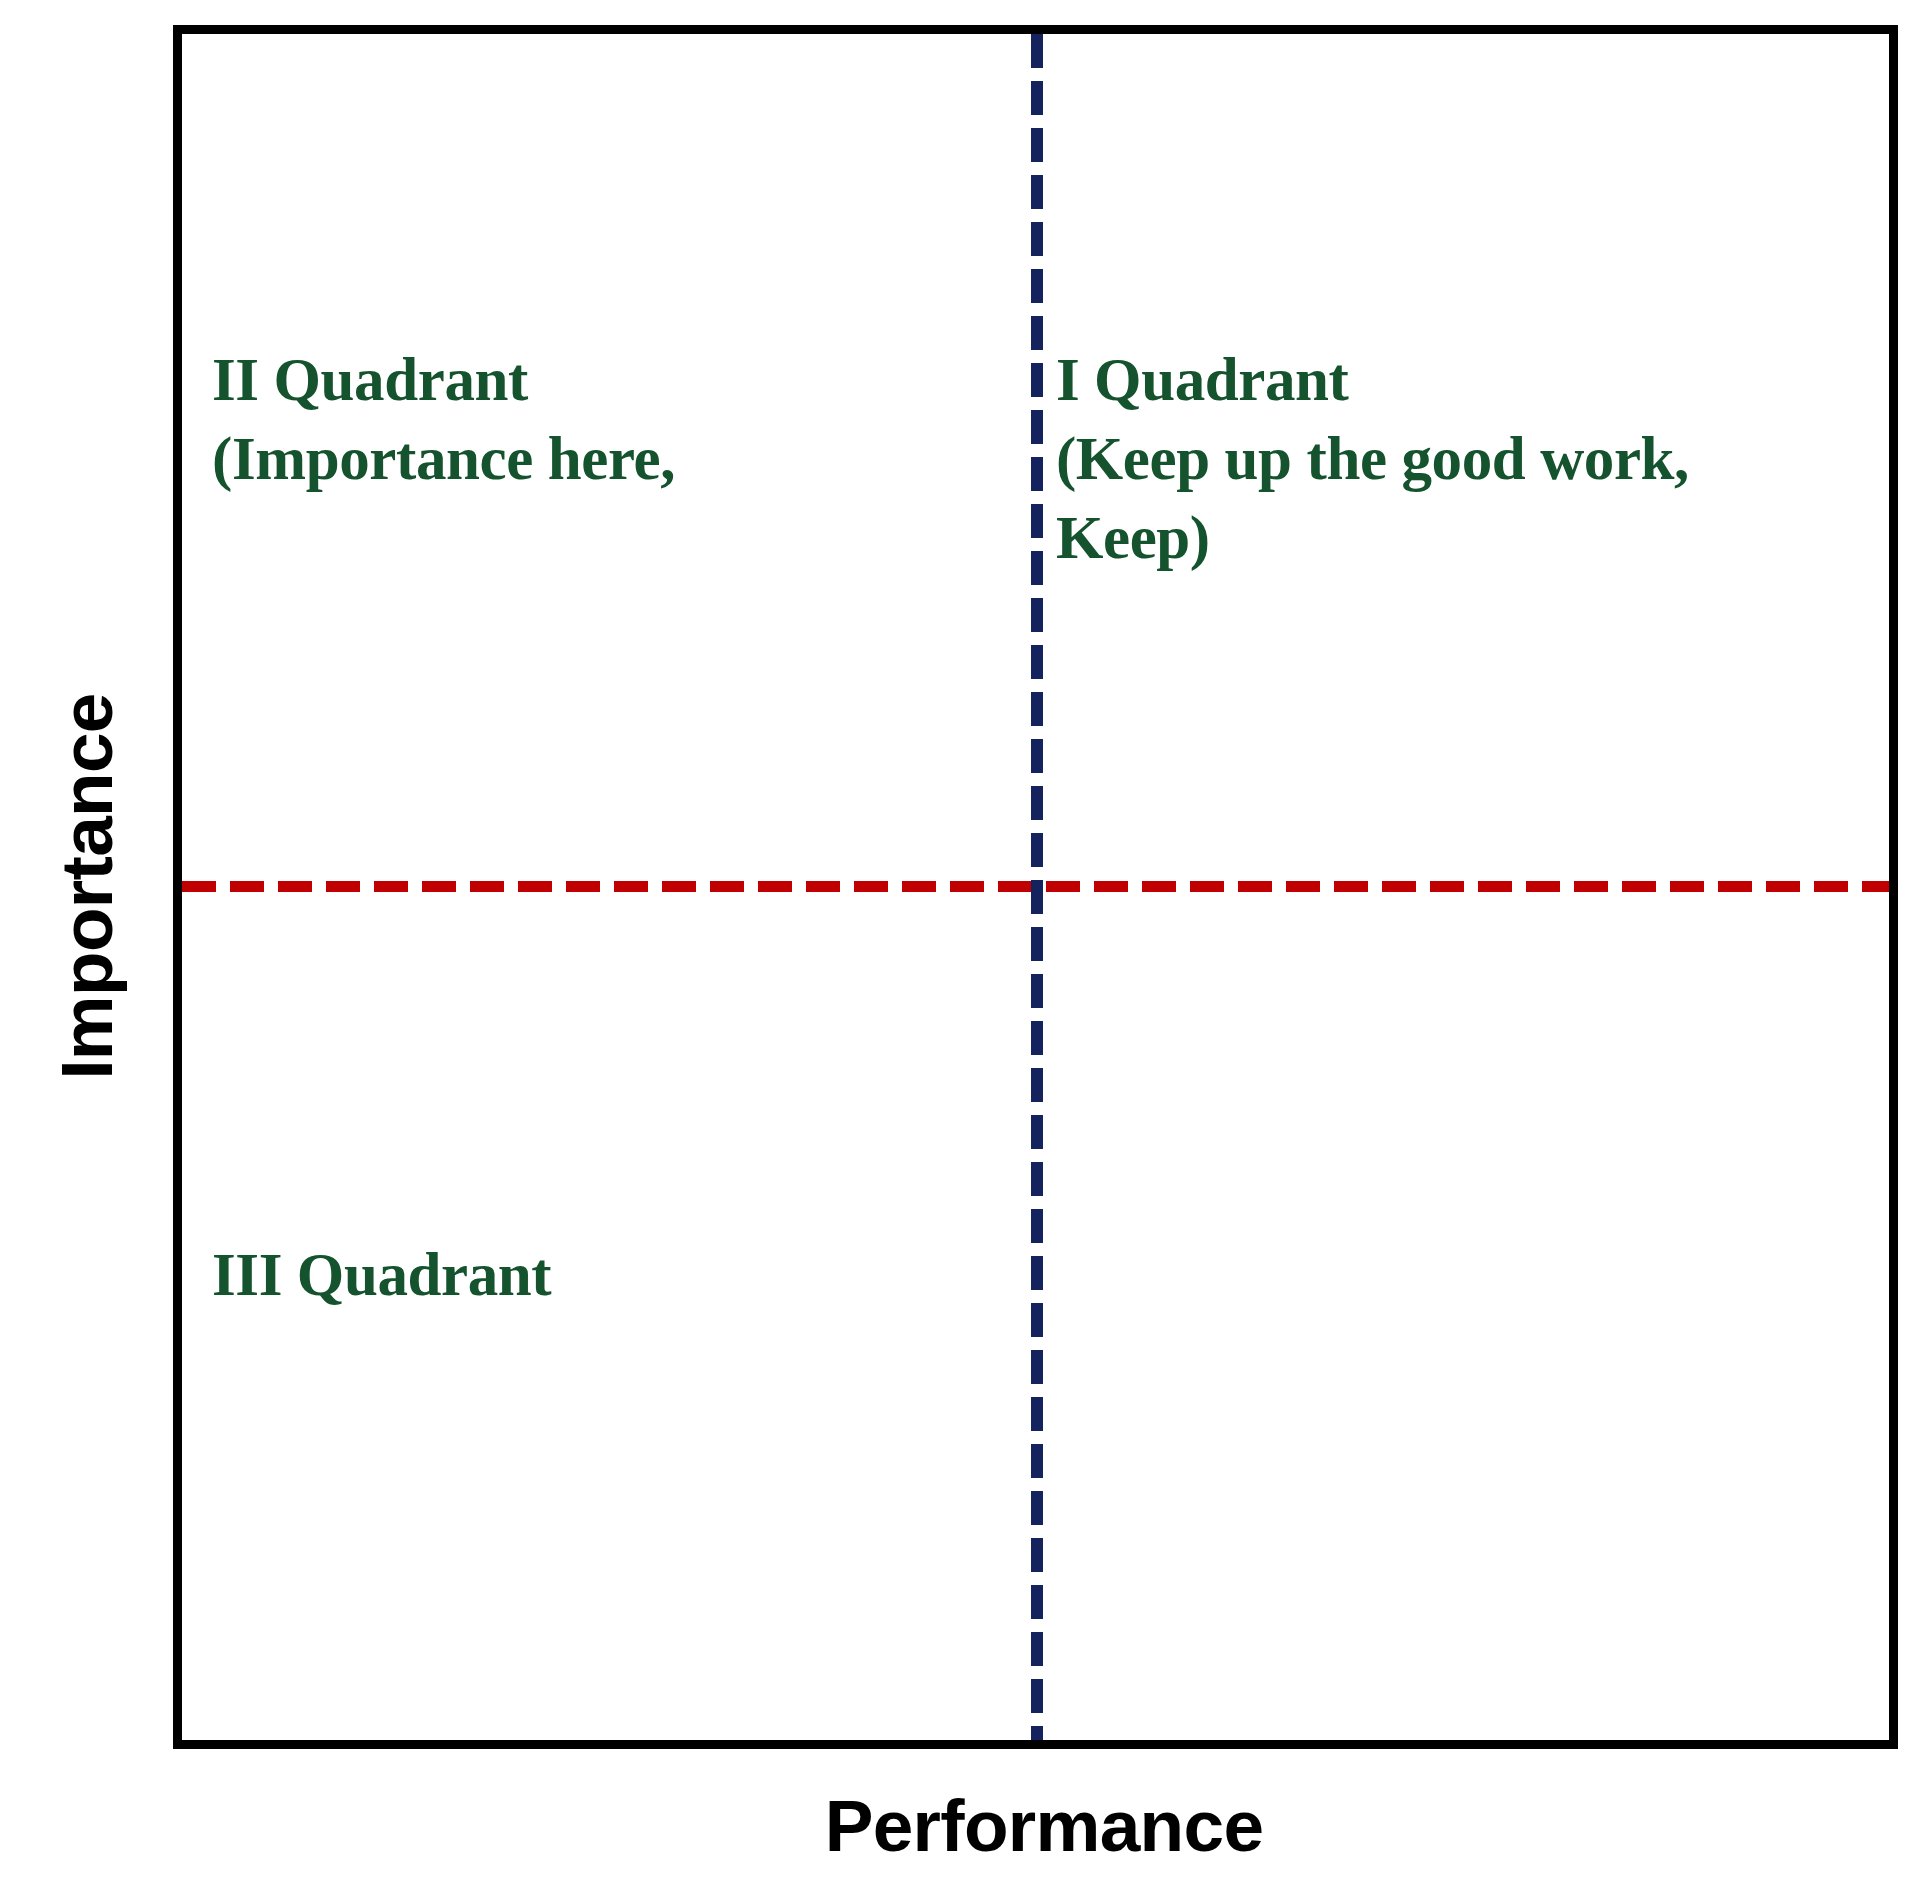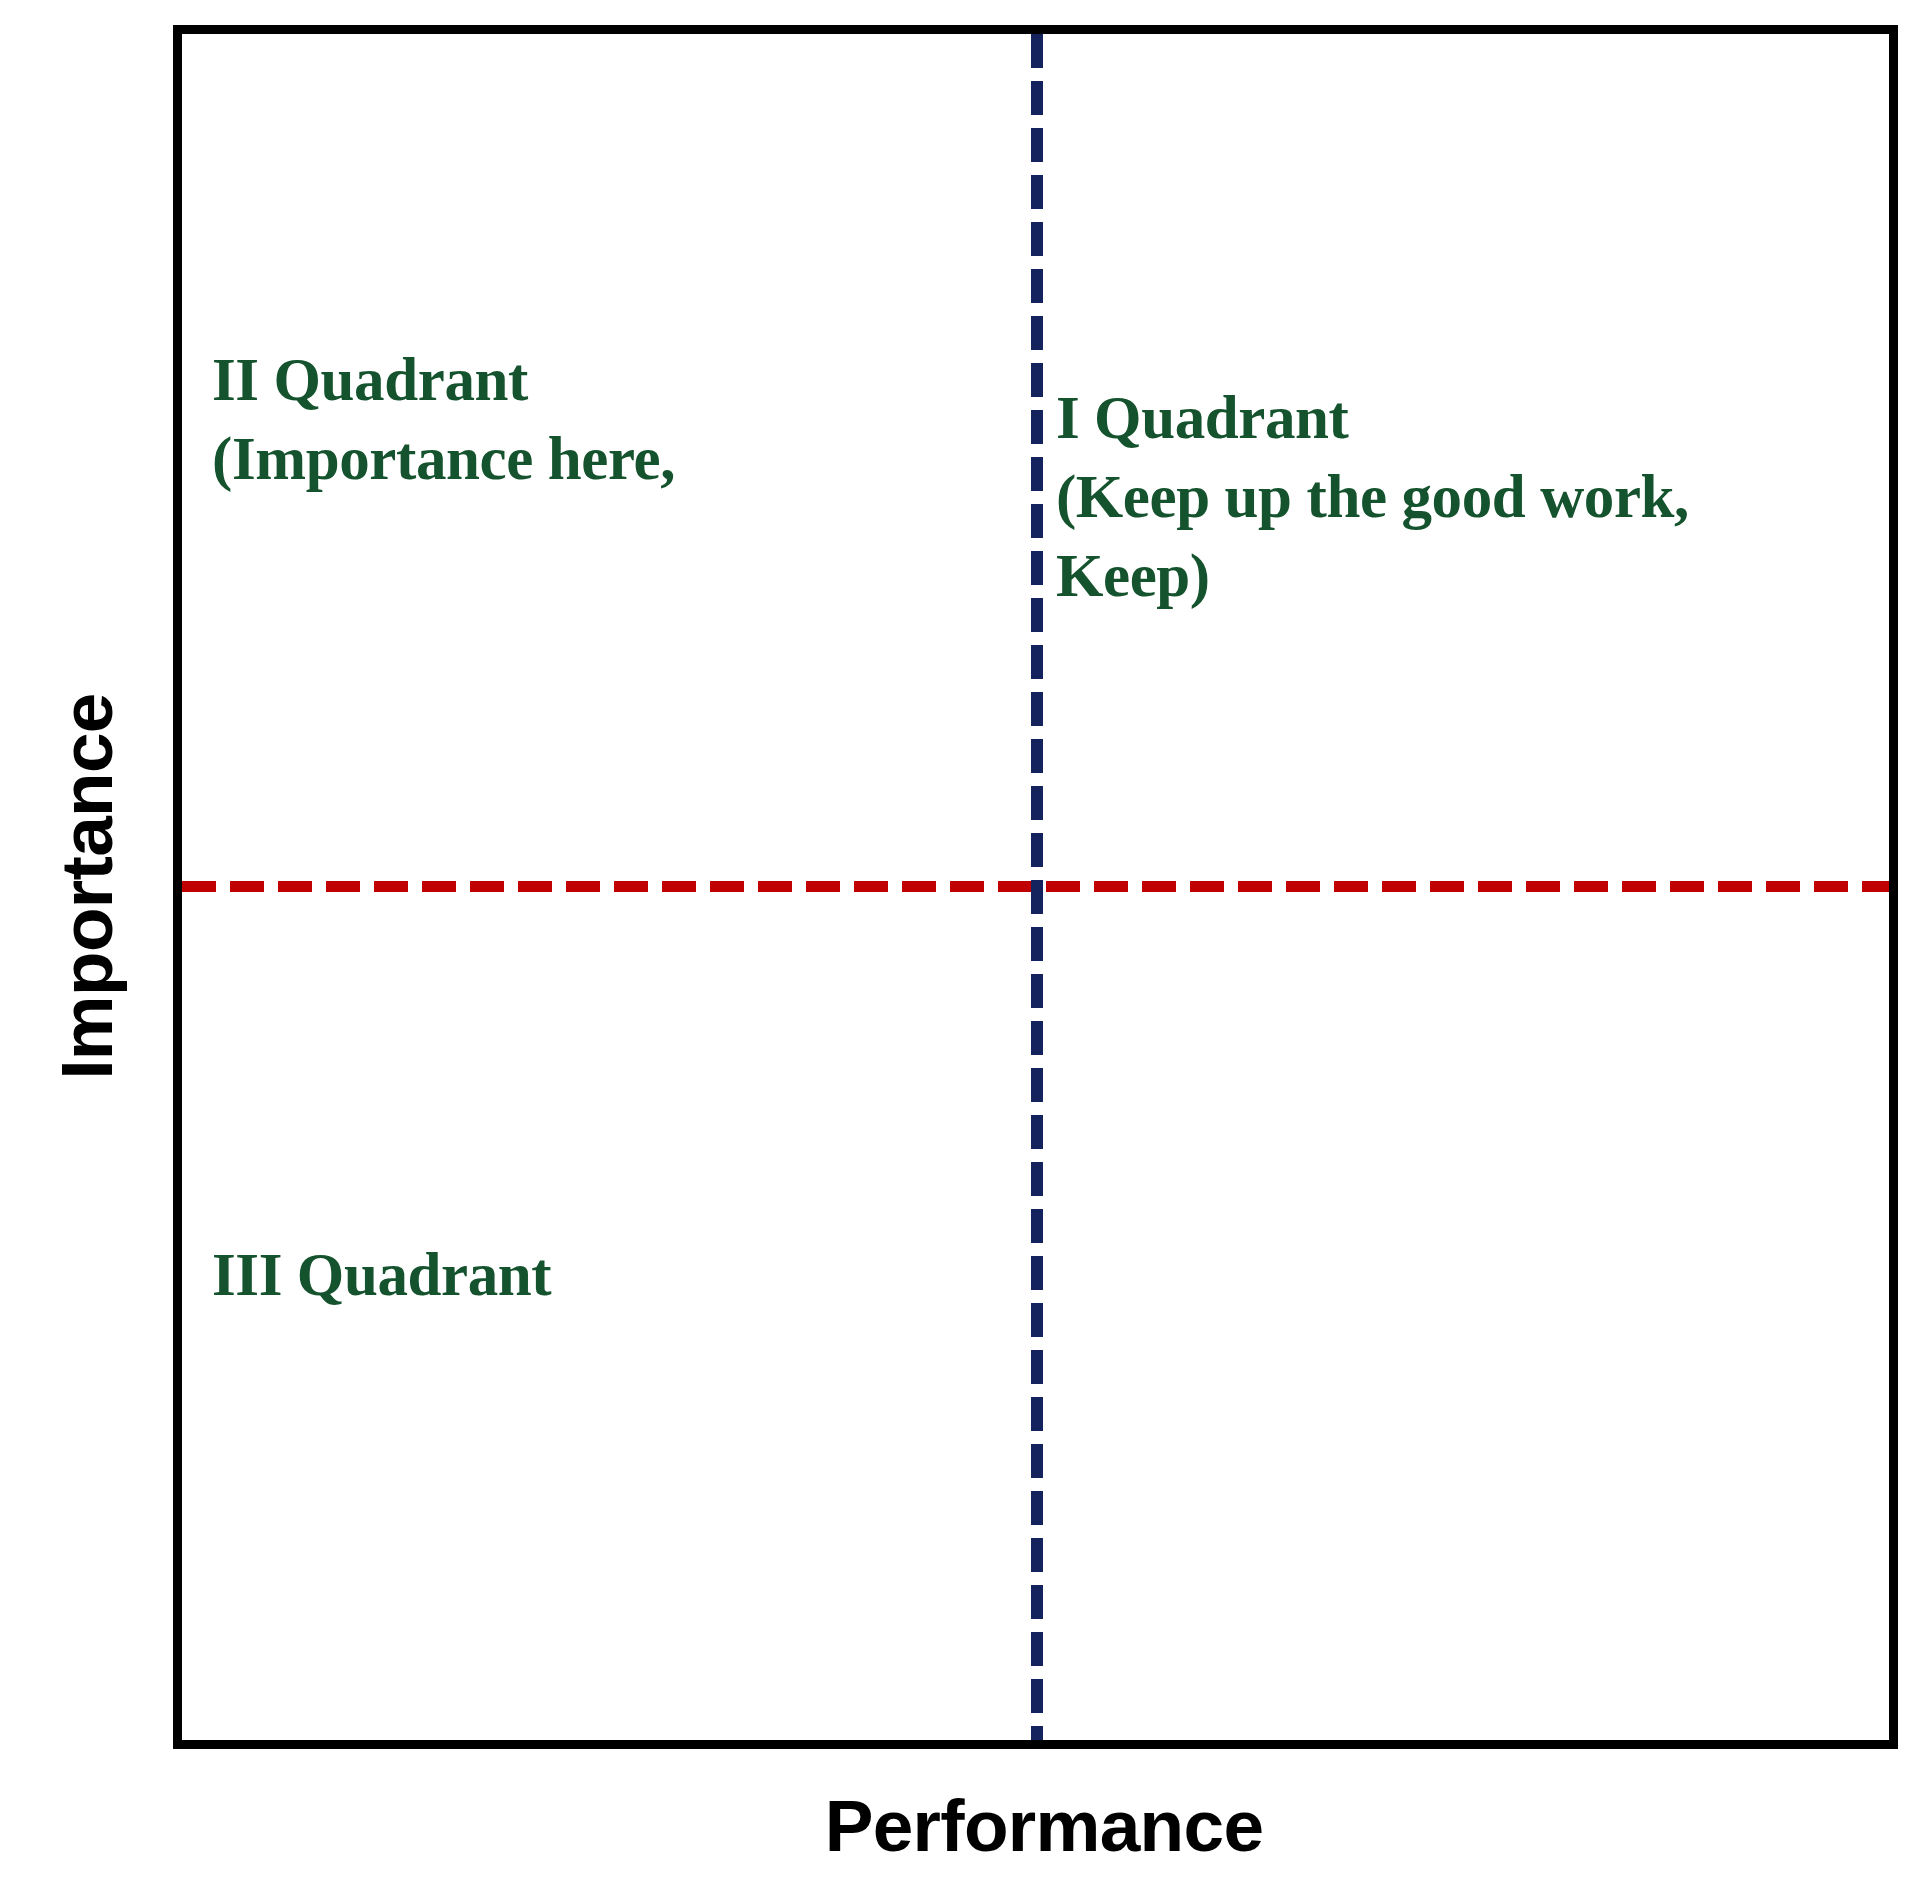--- a/index.html
+++ b/index.html
@@ -120,21 +120,20 @@
     padding: 0 30px;
     box-sizing: border-box;
   }
   
   #quadrant-1 {
     left: 50.06%;
     top: 306px;
     right: 0;
     padding: 0 19.4px;
     box-sizing: border-box;
-    margin-top: 38px;
   }
   
   #quadrant-3 {
     left: 0;
     top: 1201px;
     width: 50.06%;
     padding: 0 30px;
     box-sizing: border-box;
   }
   

